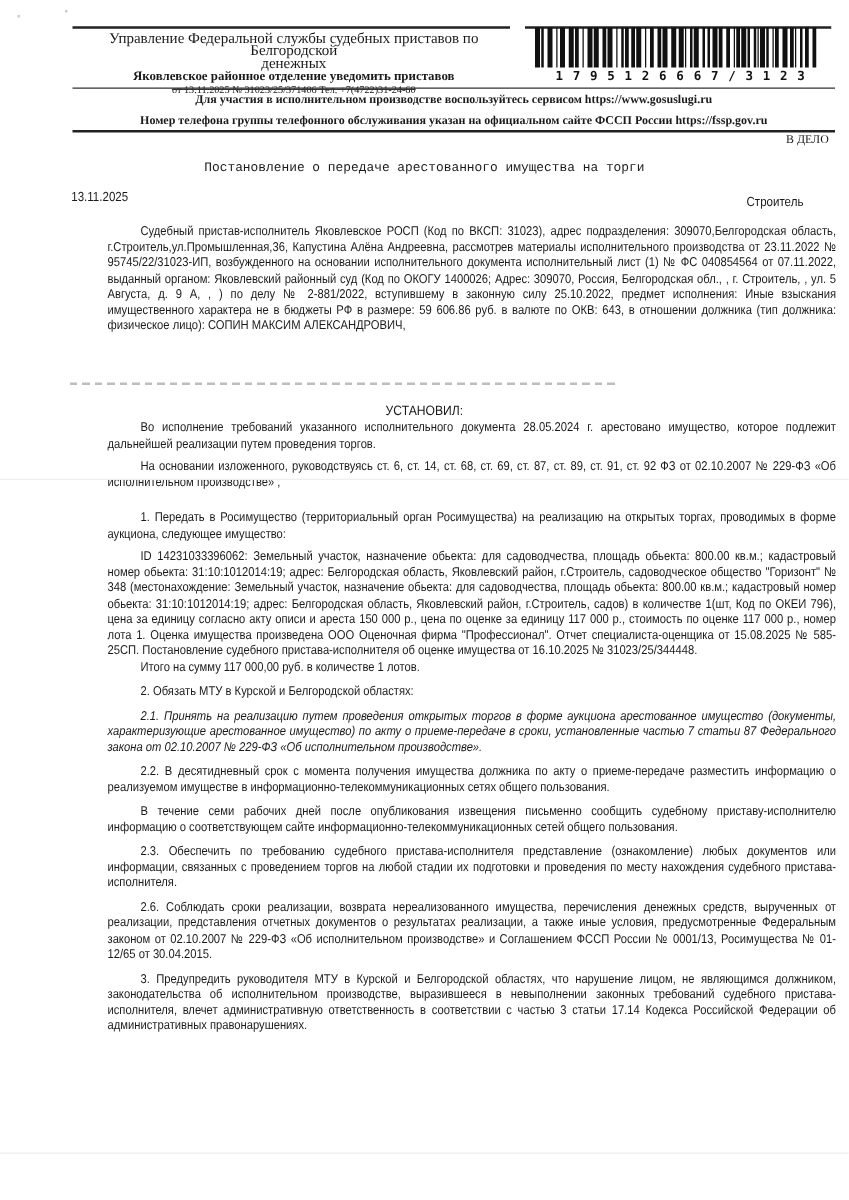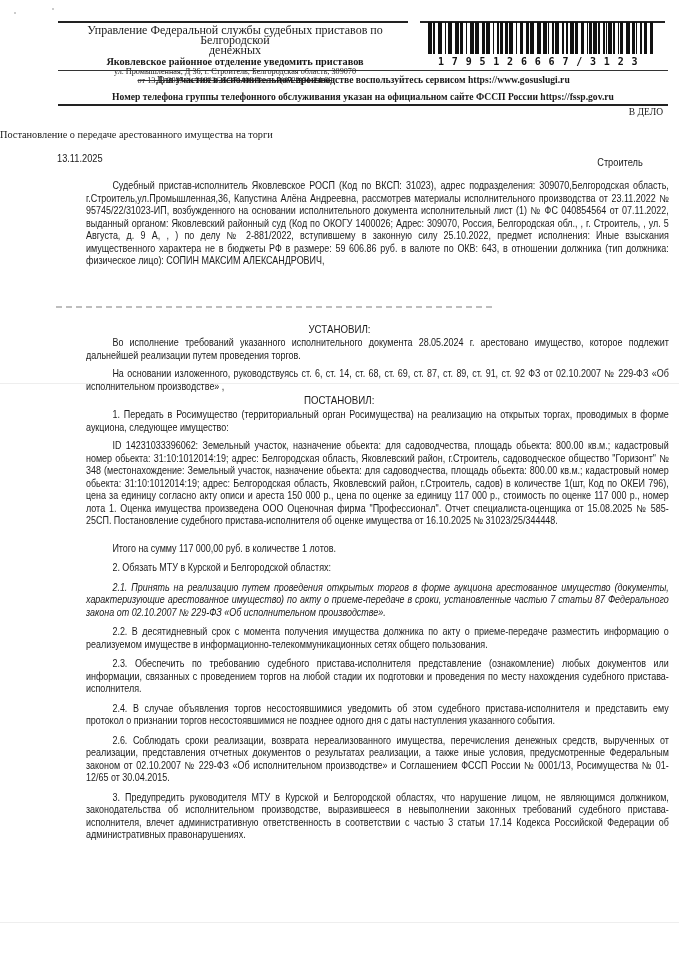--- a/index.html
+++ b/index.html
@@ -16,28 +16,28 @@
     .hdr .org1 { font-weight: normal; font-size: 12px; line-height: 10px; }
     .hdr .org2 { font-weight: bold; font-size: 10.3px; line-height: 11px; margin-top: 1px; }
     .hdr .addr { font-size: 8.2px; line-height: 9px; }
     .hdr .ref { font-size: 8.2px; line-height: 9px; text-decoration: line-through; text-decoration-color: #333; }
 
     .barcode { position: absolute; left: 428px; top: 22px; width: 230px; height: 36px; display: flex; align-items: stretch; }
     .barcode .bar { background: #111; height: 32px; }
     .barcode .gap { height: 32px; }
     .barcode-rule { position: absolute; left: 420px; top: 21px; width: 245px; height: 2px; background: #222; }
     .barcode-digits { position: absolute; left: 438px; top: 56px; width: 220px; font-size: 10px; font-weight: bold;
-      letter-spacing: 7.8px; font-family: "DejaVu Sans Mono", monospace; color: #111; }
+      letter-spacing: 7.8px; font-family: "DejaVu Sans Mono", monospace; color: #111; text-align: center; }
 
     .rule-full { position: absolute; left: 58px; height: 1px; background: #333; }
     .notice { position: absolute; left: 58px; width: 610px; font-weight: bold; font-size: 9.6px; text-align: center; white-space: nowrap; }
 
     .vdelo { position: absolute; right: 16px; top: 107px; font-size: 9.5px; }
 
-    .doc-title { position: absolute; left: 0; width: 679px; top: 129px; text-align: left; font-family: Liberation Serif, serif; font-size: 10.3px; }
+    .doc-title { position: absolute; left: 0; width: 679px; top: 129px; text-align: center; font-family: Liberation Mono, monospace; font-size: 10.3px; }
     .date { position: absolute; left: 57px; top: 152px; font-size: 10.5px; font-family: "Liberation Sans", sans-serif; transform: scaleX(0.88); transform-origin: left; }
     .city { position: absolute; right: 36px; top: 156px; font-size: 10.5px; font-family: "Liberation Sans", sans-serif; transform: scaleX(0.88); transform-origin: right; }
 
     .body { position: absolute; left: 56px; width: 583px; font-family: "Liberation Sans", sans-serif; font-size: 10.2px; line-height: 12.5px; text-align: justify; }
     .body p { margin: 0; text-indent: 30px; }
     .narrow { display: inline-block; transform: scaleX(0.88); transform-origin: left; width: 113.6%; }
 
     .heading { position: absolute; left: 0; width: 679px; text-align: center; font-family: "Liberation Sans", sans-serif; font-size: 10.8px; }
     .heading span { display: inline-block; transform: scaleX(0.9); }
 
@@ -49,21 +49,20 @@
 </head>
 <body>
 
 <div class="page">
 
   <div class="hdr-rule-top"></div>
   <div class="hdr">
     <div class="org1">Управление Федеральной службы судебных приставов по Белгородской</div>
     <div class="org1">денежных</div>
     <div class="org2">Яковлевское районное отделение уведомить приставов</div>
-    <div class="addr">ул. Промышленная, Д 36, г. Строитель, Белгородская область, 309070</div>
     <div class="ref">от 13.11.2025 № 31023/25/371406 Тел. +7(4722)31-24-60</div>
   </div>
 
   <div class="barcode-rule"></div>
   <div class="barcode" id="barcode">
       <div class="bar" style="width: 4px;"></div>
       <div class="gap" style="width: 1px;"></div>
       <div class="bar" style="width: 2px;"></div>
       <div class="gap" style="width: 3px;"></div>
       <div class="bar" style="width: 4px;"></div>
@@ -176,30 +175,29 @@
   <div class="redacted"></div>
 
   <div class="heading" style="top:323px;"><span>УСТАНОВИЛ:</span></div>
   <div class="body" style="top:337px;">
     <p><span class="narrow">Во исполнение требований указанного исполнительного документа 28.05.2024 г. арестовано имущество, которое подлежит дальнейшей реализации путем проведения торгов.</span></p>
     <p style="margin-top:6px;"><span class="narrow">На основании изложенного, руководствуясь ст. 6, ст. 14, ст. 68, ст. 69, ст. 87, ст. 89, ст. 91, ст. 92 ФЗ от 02.10.2007 № 229-ФЗ «Об исполнительном производстве» ,</span></p>
   </div>
 
   <div class="faint-rule" style="top:383px;"></div>
 
-  <div class="heading" style="top:394px;"><span>ПОСТАНОВИЛ:</span></div>
   <div class="body" style="top:409px;">
     <p><span class="narrow">1. Передать в Росимущество (территориальный орган Росимущества) на реализацию на открытых торгах, проводимых в форме аукциона, следующее имущество:</span></p>
     <p style="margin-top:6px;"><span class="narrow">ID 14231033396062: Земельный участок, назначение обьекта: для садоводчества, площадь обьекта: 800.00 кв.м.; кадастровый номер обьекта: 31:10:1012014:19; адрес: Белгородская область, Яковлевский район, г.Строитель, садоводческое общество "Горизонт" № 348 (местонахождение: Земельный участок, назначение обьекта: для садоводчества, площадь обьекта: 800.00 кв.м.; кадастровый номер обьекта: 31:10:1012014:19; адрес: Белгородская область, Яковлевский район, г.Строитель, садов) в количестве 1(шт, Код по ОКЕИ 796), цена за единицу согласно акту описи и ареста 150 000 р., цена по оценке за единицу 117 000 р., стоимость по оценке 117 000 р., номер лота 1. Оценка имущества произведена ООО Оценочная фирма "Профессионал". Отчет специалиста-оценщика от 15.08.2025 № 585-25СП. Постановление судебного пристава-исполнителя об оценке имущества от 16.10.2025 № 31023/25/344448.</span></p>
-    <p style="margin-top:15px;"><span class="narrow">Итого на сумму 117 000,00 руб. в количестве 1 лотов.</span></p>
+    <p style="margin-top:1px;"><span class="narrow">Итого на сумму 117 000,00 руб. в количестве 1 лотов.</span></p>
     <p style="margin-top:7px;"><span class="narrow">2. Обязать МТУ в Курской и Белгородской областях:</span></p>
     <p style="margin-top:7px;font-style:italic;"><span class="narrow">2.1. Принять на реализацию путем проведения открытых торгов в форме аукциона арестованное имущество (документы, характеризующие арестованное имущество) по акту о приеме-передаче в сроки, установленные частью 7 статьи 87 Федерального закона от 02.10.2007 № 229-ФЗ «Об исполнительном производстве».</span></p>
     <p style="margin-top:7px;"><span class="narrow">2.2. В десятидневный срок с момента получения имущества должника по акту о приеме-передаче разместить информацию о реализуемом имуществе в информационно-телекоммуникационных сетях общего пользования.</span></p>
+    <p style="margin-top:7px;"><span class="narrow">В течение семи рабочих дней после опубликования извещения письменно сообщить судебному приставу-исполнителю информацию о соответствующем сайте информационно-телекоммуникационных сетей общего пользования.</span></p>
     <p style="margin-top:7px;"><span class="narrow">2.3. Обеспечить по требованию судебного пристава-исполнителя представление (ознакомление) любых документов или информации, связанных с проведением торгов на любой стадии их подготовки и проведения по месту нахождения судебного пристава-исполнителя.</span></p>
-    <p style="margin-top:7px;"><span class="narrow">2.4. В случае объявления торгов несостоявшимися уведомить об этом судебного пристава-исполнителя и представить ему протокол о признании торгов несостоявшимися не позднее одного дня с даты наступления указанного события.</span></p>
     <p style="margin-top:7px;"><span class="narrow">2.6. Соблюдать сроки реализации, возврата нереализованного имущества, перечисления денежных средств, вырученных от реализации, представления отчетных документов о результатах реализации, а также иные условия, предусмотренные Федеральным законом от 02.10.2007 № 229-ФЗ «Об исполнительном производстве» и Соглашением ФССП России № 0001/13, Росимущества № 01-12/65 от 30.04.2015.</span></p>
     <p style="margin-top:7px;"><span class="narrow">3. Предупредить руководителя МТУ в Курской и Белгородской областях, что нарушение лицом, не являющимся должником, законодательства об исполнительном производстве, выразившееся в невыполнении законных требований судебного пристава-исполнителя, влечет административную ответственность в соответствии с частью 3 статьи 17.14 Кодекса Российской Федерации об административных правонарушениях.</span></p>
   </div>
 
   <div class="faint-rule" style="top:922px;"></div>
   <div class="speck" style="left:14px; top:12px; width:2px; height:2px;"></div>
   <div class="speck" style="left:52px; top:8px; width:2px; height:2px;"></div>
 </div>
 
 </body></html>

